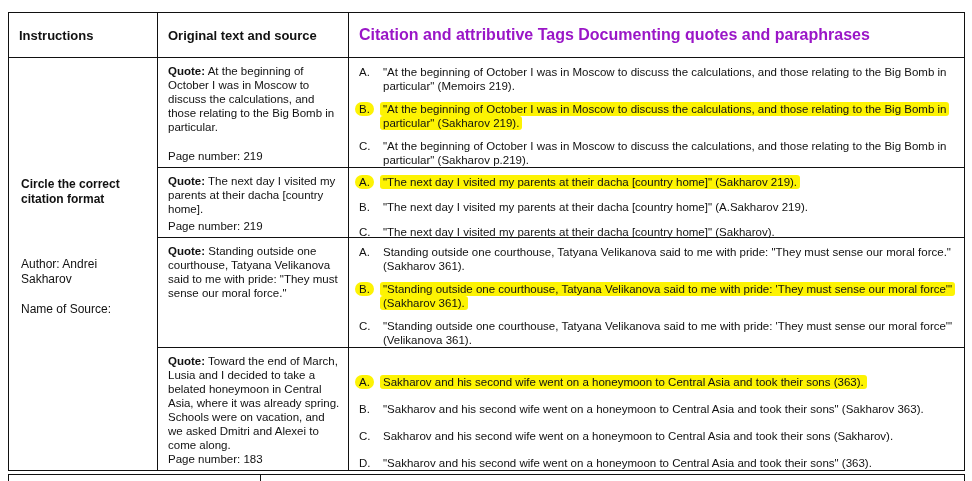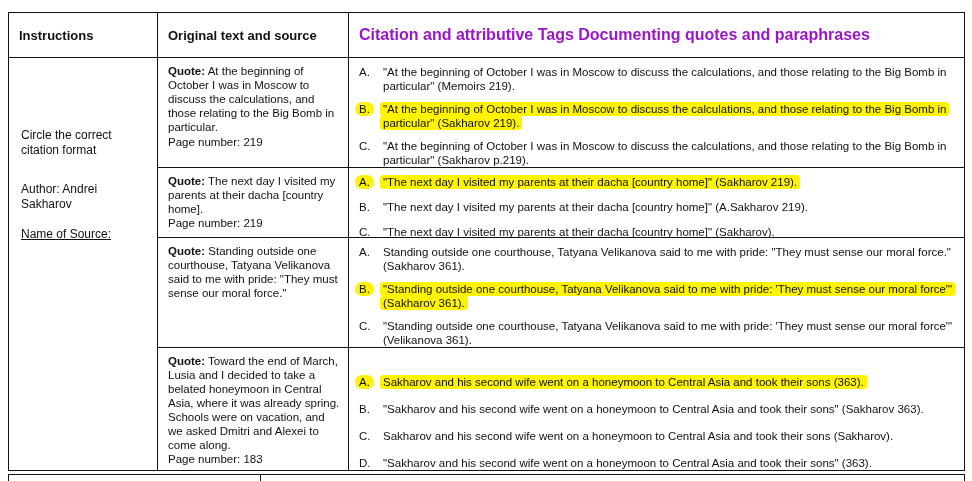--- a/index.html
+++ b/index.html
@@ -23,26 +23,26 @@
   .cell{overflow:hidden;}
   .br{border-right:1px solid var(--line);}
   .bb{border-bottom:1px solid var(--line);}
 
   .hcell{display:flex;align-items:center;padding:0 10px;
     font-weight:bold;font-size:13px;}
   .hcell.purple{color:var(--accent);font-size:16px;}
 
   .inst-cell{grid-column:1;grid-row:2 / 6;padding:0 10px 0 12px;
     font-size:12px;line-height:15px;}
-  .inst-title{margin-top:70px;font-weight:normal;max-width:115px;}
-  .inst-author{margin-top:24px;}
-  .inst-source{margin-top:15px;text-decoration:underline;}
+  .inst-title{margin-top:119px;font-weight:bold;max-width:115px;}
+  .inst-author{margin-top:50px;}
+  .inst-source{margin-top:15px;}
   .inst-source-name{font-style:italic;}
 
-  .qcell{padding:6px 8px 16px 10px;font-size:11.5px;line-height:14px;
+  .qcell{padding:6px 8px 2px 10px;font-size:11.5px;line-height:14px;
     display:flex;flex-direction:column;justify-content:space-between;}
   .qlabel{font-weight:bold;}
   .qpage{padding-bottom:2px;}
 
   .ocell{padding:7px 8px 4px 10px;font-size:11.5px;line-height:14px;
     display:flex;flex-direction:column;gap:9px;}
   .ocell.gap-lg{gap:11px;}
   .ocell.toppad{padding-top:27px;gap:13px;}
   .opt{display:flex;align-items:flex-start;}
   .opt-letter{flex:0 0 24px;}

